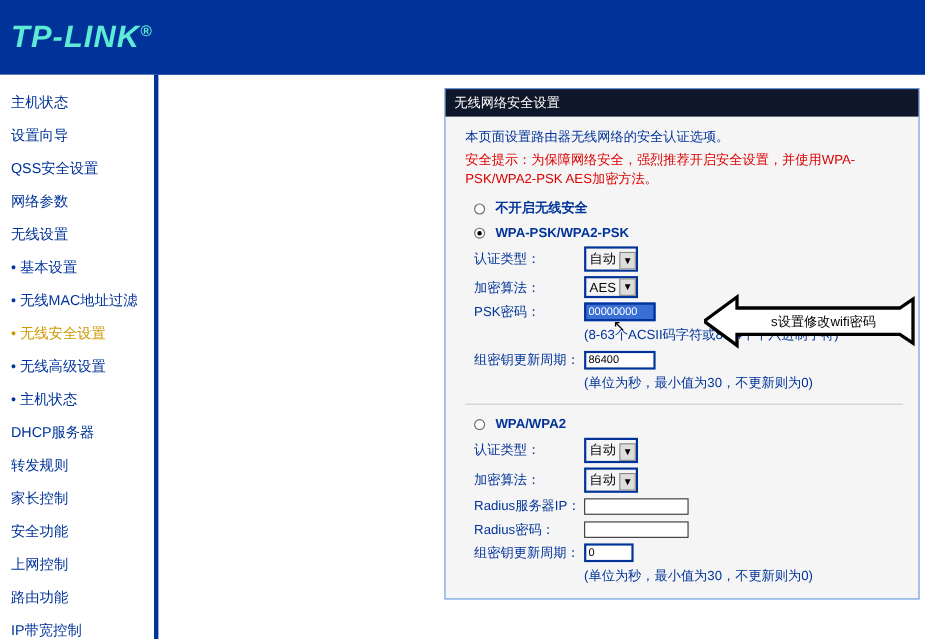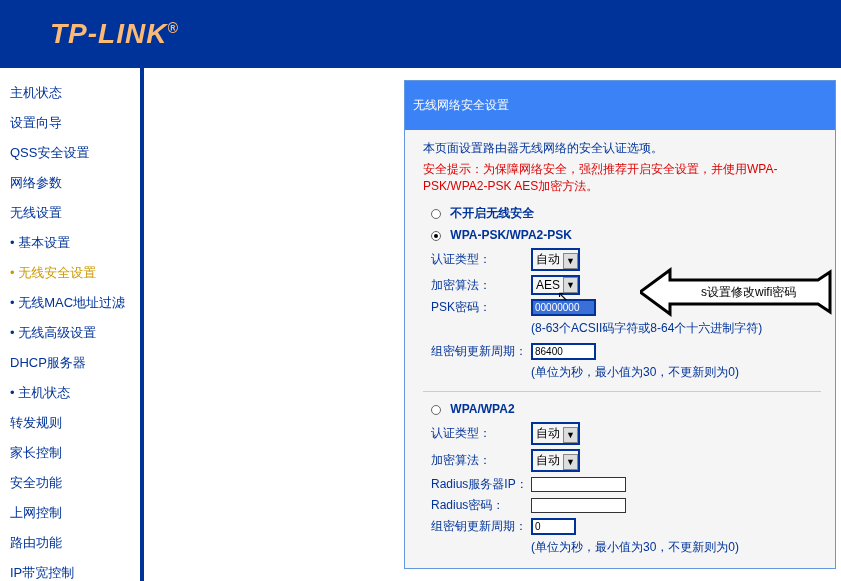--- a/index.html
+++ b/index.html
@@ -1,31 +1,31 @@
 <!DOCTYPE html>
 <html><head>
 <meta charset="utf-8">
 <style>
 * { box-sizing: border-box; margin: 0; padding: 0; }
 body { font-family: Arial, "Microsoft YaHei", sans-serif; font-size: 12px; background: #fff; width: 841px; height: 581px; overflow: hidden; position: relative; }
 .header { background: #003399; height: 68px; display: flex; align-items: center; padding-left: 10px; }
-.logo { color: #fdba74; font-size: 28px; font-weight: bold; font-style: italic; letter-spacing: 1px; margin-left: 40px; }
+.logo { color: #5eead4; font-size: 28px; font-weight: bold; font-style: italic; letter-spacing: 1px; }
 .logo sup { font-size: 14px; }
 .layout { display: flex; height: calc(100% - 68px); }
 .sidebar { width: 145px; background: #fff; padding-top: 10px; }
 .sidebar-item { color: #003399; padding: 6px 10px; cursor: pointer; font-size: 13px; }
 .sidebar-item.top { font-size: 13px; }
 .sidebar-sub { padding-left: 18px; text-indent: -8px; }
 .sidebar-sub::before { content: "• "; color: #003399; }
 .sidebar-item.active { color: #cc9900; }
 .sidebar-item.active::before { color: #cc9900; }
 .vsep { width: 4px; background: #003399; }
 .main { flex: 1; padding: 12px 5px 5px 260px; position: relative; }
 .panel { border: 1px solid #6398e0; background: #f5f5f5; width: 432px; }
-.panel-title { background: #3b82f6; color: #fff; padding: 16px 8px; font-size: 12px; }
+.panel-title { background: #0f172a; color: #fff; padding: 4px 8px; font-size: 12px; }
 .panel-body { padding: 10px 14px 6px 18px; }
 .intro { color: #003399; margin-bottom: 4px; }
 .warn { color: #d00; margin-bottom: 10px; }
 .radio-row { margin: 6px 0 6px 8px; color: #003399; }
 .radio-row label { font-weight: bold; color: #003399; }
 .field { display: flex; align-items: center; margin: 4px 0 4px 8px; }
 .flabel { width: 100px; color: #003399; }
 .selwrap { display: inline-flex; align-items: flex-end; border: 2px solid #003399; padding: 0; }
 .txt { border: 1px solid #333; font-size: 10px; padding: 1px 2px; width: 65px; }
 .txt.hl { background: #3a6fd8; color: #fff; border: 2px solid #003399; }
@@ -47,25 +47,25 @@
 </div>
 
 <div class="layout">
   <div class="sidebar">
     <div class="sidebar-item top">主机状态</div>
     <div class="sidebar-item top">设置向导</div>
     <div class="sidebar-item top">QSS安全设置</div>
     <div class="sidebar-item top">网络参数</div>
     <div class="sidebar-item top">无线设置</div>
     <div class="sidebar-item sidebar-sub">基本设置</div>
+    <div class="sidebar-item sidebar-sub">无线MAC地址过滤</div>
     <div class="sidebar-item sidebar-sub active">无线安全设置</div>
-    <div class="sidebar-item sidebar-sub">无线MAC地址过滤</div>
     <div class="sidebar-item sidebar-sub">无线高级设置</div>
+    <div class="sidebar-item sidebar-sub">主机状态</div>
     <div class="sidebar-item top">DHCP服务器</div>
-    <div class="sidebar-item sidebar-sub">主机状态</div>
     <div class="sidebar-item top">转发规则</div>
     <div class="sidebar-item top">家长控制</div>
     <div class="sidebar-item top">安全功能</div>
     <div class="sidebar-item top">上网控制</div>
     <div class="sidebar-item top">路由功能</div>
     <div class="sidebar-item top">IP带宽控制</div>
 
   </div>
   <div class="vsep"></div>
 

